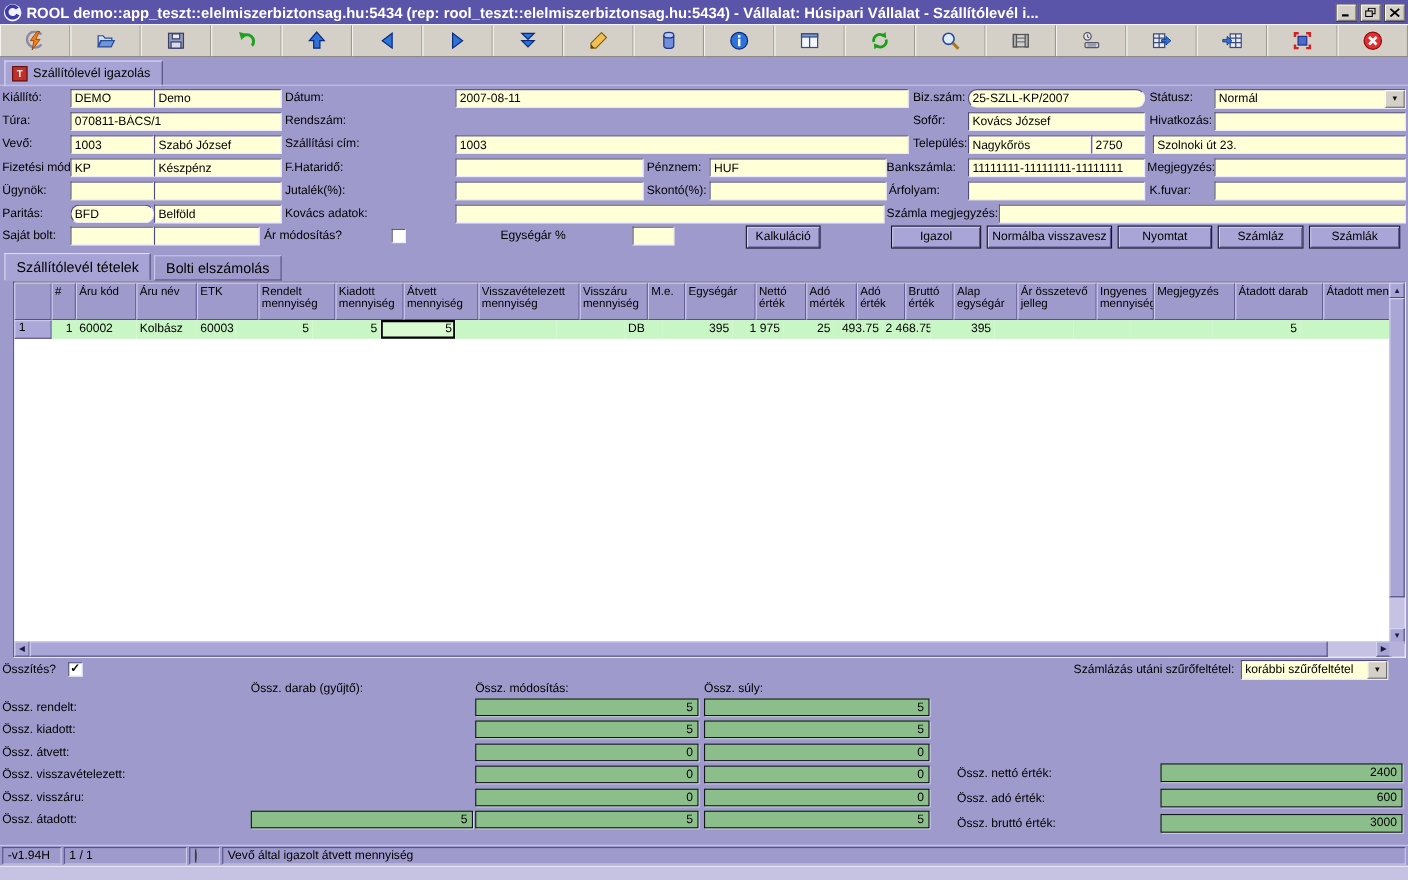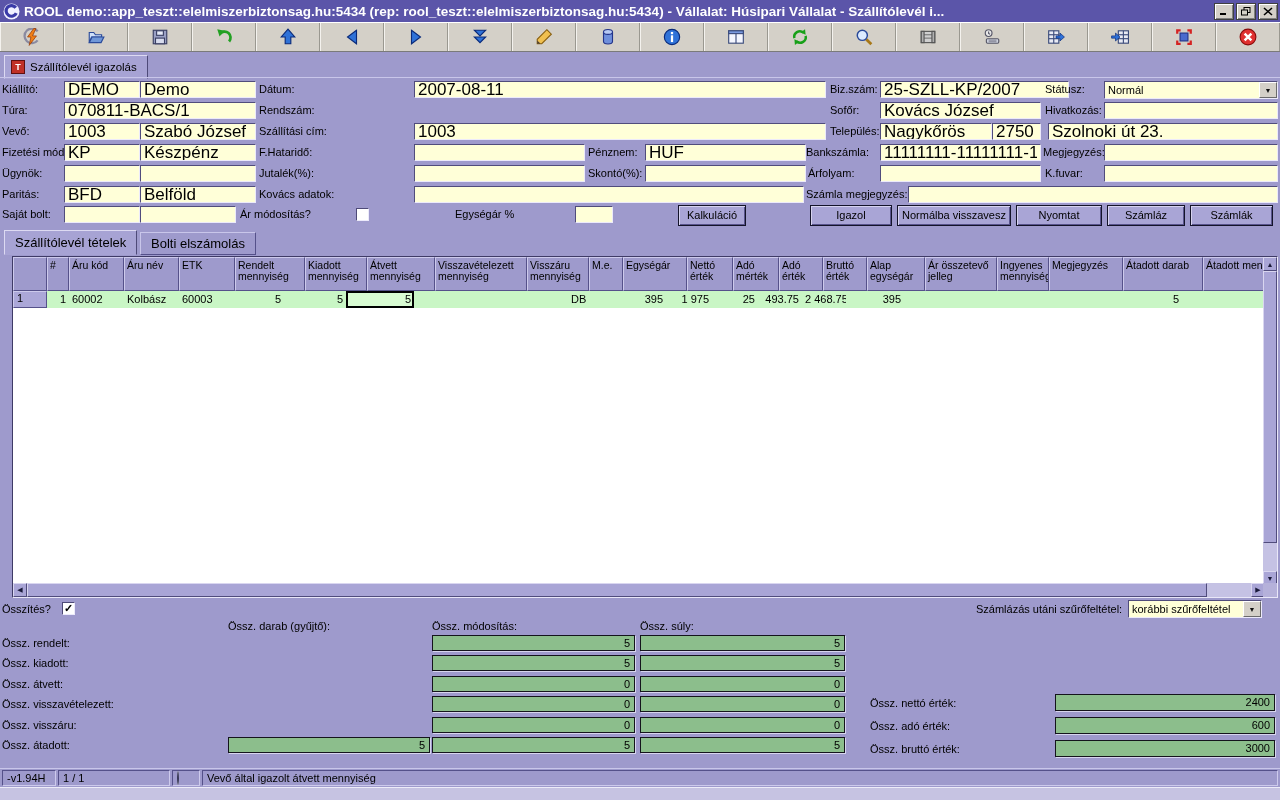--- a/index.html
+++ b/index.html
@@ -28,21 +28,21 @@
     border:1px solid; border-color:#dddaf2 #4e4a78 #a7a3d4 #dddaf2; display:flex; align-items:center; gap:5px; cursor:pointer; }
   #page-tab .tab-ticon { width:12px; height:12px; background:#c03028; color:#fff; font-size:9px; font-weight:bold;
     display:flex; align-items:center; justify-content:center; border:1px solid #601010; }
   #page-tab span.lbl { font-size:11.5px; color:#000; }
   #form-area { position:absolute; left:0; top:77px; width:1280px; height:151px; border-top:1px solid #c9c6ea; }
 
   
   .lab { position:absolute; font-size:11px; color:#000; line-height:17px; white-space:nowrap; }
   .f { position:absolute; height:17px; box-sizing:border-box; background:#ffffd8; color:#000;
     border:1px solid; border-color:#504c7c #eceafb #eceafb #504c7c; font-family:"Liberation Sans",sans-serif;
-    font-size:17px; padding:0 3px; outline:none; }
+    font-size:11px; padding:0 3px; outline:none; }
   .dd { position:absolute; height:18px; box-sizing:border-box; background:#ffffd8;
     border:1px solid; border-color:#504c7c #eceafb #eceafb #504c7c; display:flex; }
   .dd .dd-text { flex:1; font-size:11px; line-height:16px; padding:0 3px; overflow:hidden; white-space:nowrap; }
   .dd .dd-btn { width:16px; background:#d4d0c8; border:1px solid; border-color:#ffffff #6a6a6a #6a6a6a #ffffff;
     display:flex; align-items:center; justify-content:center; font-size:7px; color:#111; cursor:pointer; }
   .chk { position:absolute; width:13px; height:13px; background:#ffffff; box-sizing:border-box;
     border:1px solid; border-color:#4e4a78 #eceafb #eceafb #4e4a78; font-size:11px; font-weight:bold;
     line-height:11px; text-align:center; color:#000; cursor:pointer; }
   .pbtn { position:absolute; height:21px; background:#a9a5d6; border:1px solid #14142a; box-sizing:border-box;
     box-shadow: inset 1px 1px 0 #d6d3ef, inset -1px -1px 0 #58538c; font-size:11px; color:#000;
@@ -267,21 +267,21 @@
 </div>
 
 <div id="form-area">
 
   <span class="lab" style="left:2px;top:3px">Kiállító:</span>
   <input class="f" style="left: 64px; top: 3px; width: 76px;" value="DEMO">
   <input class="f" style="left: 140px; top: 3px; width: 116px;" value="Demo">
   <span class="lab" style="left:259px;top:3px">Dátum:</span>
   <input class="f" style="left: 414px; top: 3px; width: 412px;" value="2007-08-11">
   <span class="lab" style="left:830px;top:3px">Biz.szám:</span>
-  <input class="f" style="left: 880px; top: 3px; width: 189px;" value="25-SZLL-KP/2007">
+  <input class="f" style="left: 880px; top: 3px; width: 161px; border-radius: 8px;" value="25-SZLL-KP/2007">
   <span class="lab" style="left:1045px;top:3px">Státusz:</span>
   <div class="dd" style="left:1104px;top:3px;width:174px">
     <span class="dd-text">Normál</span>
     <span class="dd-btn">
         <span>▼</span>
       </span>
   </div>
 
   <span class="lab" style="left:2px;top:24px">Túra:</span>
   <input class="f" style="left: 64px; top: 24px; width: 192px;" value="070811-BÁCS/1">
@@ -319,21 +319,21 @@
   <span class="lab" style="left:259px;top:87px">Jutalék(%):</span>
   <input class="f" style="left: 414px; top: 87px; width: 171px;" value="">
   <span class="lab" style="left:588px;top:87px">Skontó(%):</span>
   <input class="f" style="left: 645px; top: 87px; width: 161px;" value="">
   <span class="lab" style="left:808px;top:87px">Árfolyam:</span>
   <input class="f" style="left: 880px; top: 87px; width: 161px;" value="">
   <span class="lab" style="left:1045px;top:87px">K.fuvar:</span>
   <input class="f" style="left: 1104px; top: 87px; width: 174px;" value="">
 
   <span class="lab" style="left:2px;top:108px">Paritás:</span>
-  <input class="f" style="left: 64px; top: 108px; width: 76px;" value="BFD">
+  <input class="f" style="left: 64px; top: 108px; width: 76px; border-radius: 8px;" value="BFD">
   <input class="f" style="left: 140px; top: 108px; width: 116px;" value="Belföld">
   <span class="lab" style="left:259px;top:108px">Kovács adatok:</span>
   <input class="f" style="left: 414px; top: 108px; width: 390px;" value="">
   <span class="lab" style="left:806px;top:108px">Számla megjegyzés:</span>
   <input class="f" style="left: 908px; top: 108px; width: 370px;" value="">
 
   <span class="lab" style="left:2px;top:128px">Saját bolt:</span>
   <input class="f" style="left: 64px; top: 128px; width: 76px;" value="">
   <input class="f" style="left: 140px; top: 128px; width: 96px;" value="">
   <span class="lab" style="left:240px;top:128px">Ár módosítás?</span>

